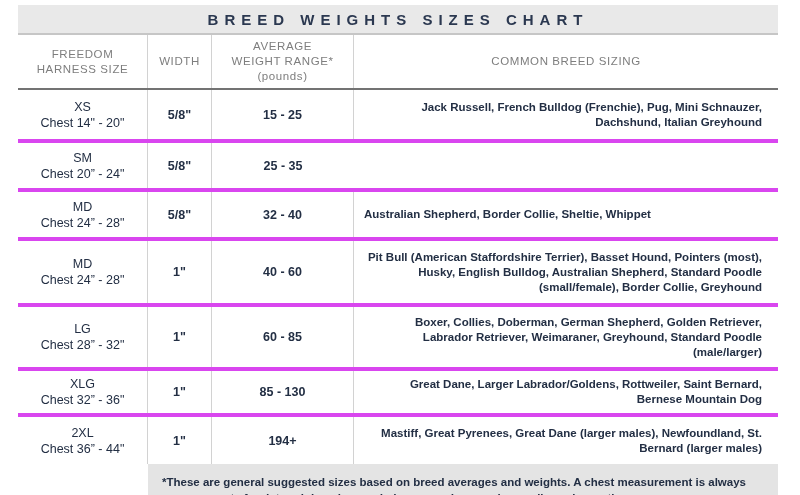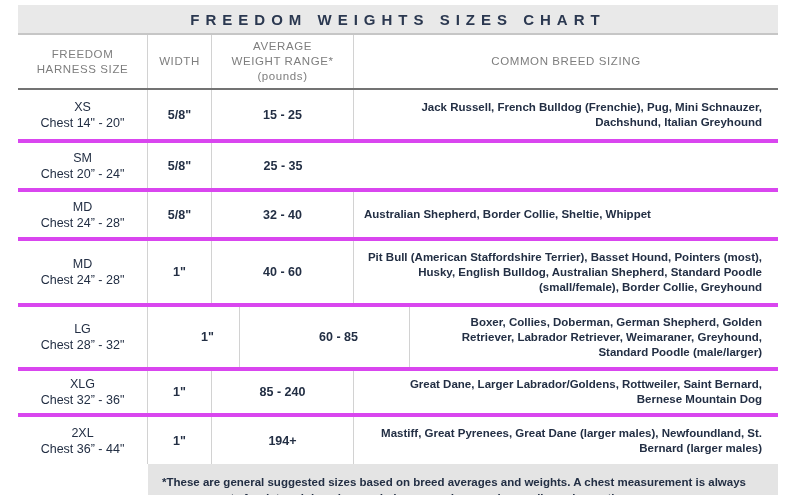--- a/index.html
+++ b/index.html
@@ -59,21 +59,21 @@
   .thead .hcell:not(:last-child) { border-right: 1px solid #d2d2d2; }
   
   .trow {
     display: grid;
     grid-template-columns: 130px 64px 142px 1fr;
     min-height: 45px;
   }
   .trow + .trow { border-top: 4px solid #d946ef; }
   .trow:nth-child(1) { min-height: 49px; }
   .trow:nth-child(4) { min-height: 62px; }
-  .trow:nth-child(5) { min-height: 60px; gap: 28px; }
+  .trow:nth-child(5) { min-height: 60px; }
   .trow:nth-child(6) { min-height: 42px; }
   .trow:nth-child(7) { min-height: 47px; }
   .tcell {
     display: flex;
     flex-direction: column;
     align-items: center;
     justify-content: center;
     text-align: center;
     padding: 5px 4px;
     font-size: 12.5px;
@@ -108,21 +108,21 @@
     white-space: pre-line;
   }
 </style>
 </head>
 <body>
 
 <div class="page">
   <div class="sheet">
 
     <div class="title-bar">
-      <h1>FREEDOM WEIGHTS SIZES CHART</h1>
+      <h1>BREED WEIGHTS SIZES CHART</h1>
     </div>
 
     <div class="thead">
       <div class="hcell">FREEDOM
 HARNESS SIZE</div>
       <div class="hcell">WIDTH</div>
       <div class="hcell">AVERAGE
 WEIGHT RANGE*
 (pounds)</div>
       <div class="hcell">COMMON BREED SIZING</div>
@@ -177,21 +177,21 @@
     <div class="tcell">60 - 85</div>
     <div class="tcell breeds-cell">Boxer, Collies, Doberman, German Shepherd, Golden Retriever, Labrador Retriever, Weimaraner, Greyhound, Standard Poodle (male/larger)</div>
   </div>
 
   <div class="trow">
     <div class="tcell">
       <span class="size-code">XLG</span>
       <span class="chest-range">Chest 32” - 36"</span>
     </div>
     <div class="tcell">1"</div>
-    <div class="tcell">85 - 240</div>
+    <div class="tcell">85 - 130</div>
     <div class="tcell breeds-cell">Great Dane, Larger Labrador/Goldens, Rottweiler, Saint Bernard, Bernese Mountain Dog</div>
   </div>
 
   <div class="trow">
     <div class="tcell">
       <span class="size-code">2XL</span>
       <span class="chest-range">Chest 36” - 44"</span>
     </div>
     <div class="tcell">1"</div>
     <div class="tcell">194+</div>

